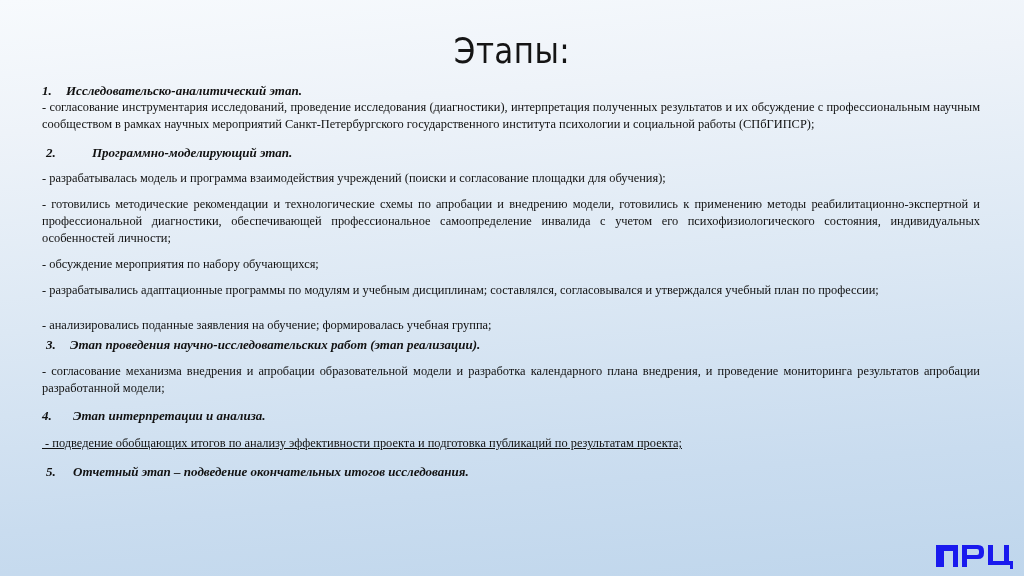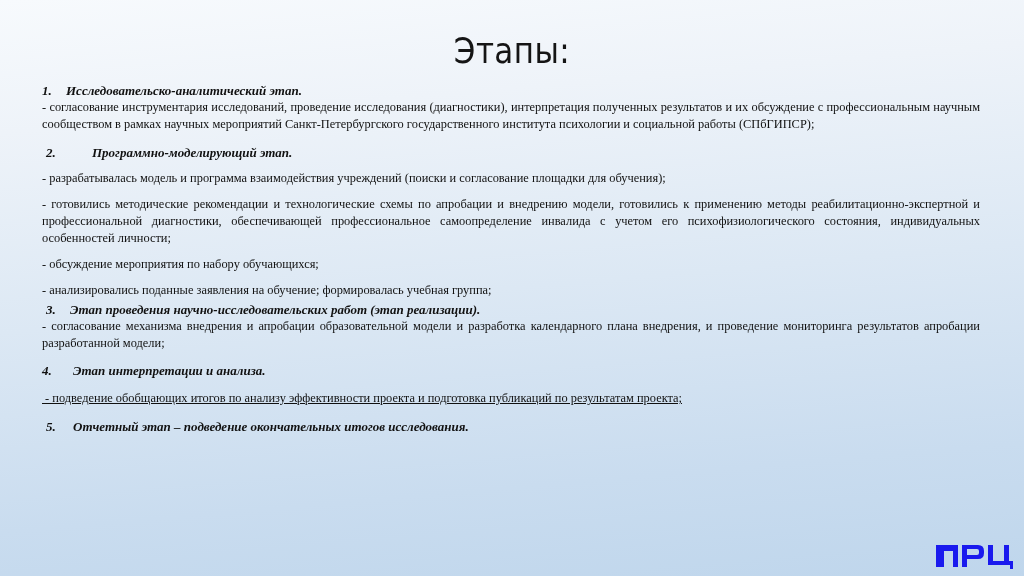--- a/index.html
+++ b/index.html
@@ -69,26 +69,27 @@
     <span class="num" style="width:24px;">1.</span><span>Исследовательско-аналитический этап.</span>
   </p>
   <p class="para" style="">- согласование инструментария исследований, проведение исследования (диагностики), интерпретация полученных результатов и их обсуждение с профессиональным научным сообществом в рамках научных мероприятий Санкт-Петербургского государственного института психологии и социальной работы (СПбГИПСР);</p>
 
   <p class="heading" style="margin-top:11px; padding-left:4px;">
     <span class="num" style="width:46px;">2.</span><span>Программно-моделирующий этап.</span>
   </p>
   <p class="para" style="margin-top:9px;">- разрабатывалась модель и программа взаимодействия учреждений (поиски и согласование площадки для обучения);</p>
   <p class="para" style="margin-top:9px;">- готовились методические рекомендации и технологические схемы по апробации и внедрению модели, готовились к применению методы реабилитационно-экспертной и профессиональной диагностики, обеспечивающей профессиональное самоопределение инвалида с учетом его психофизиологического состояния, индивидуальных особенностей личности;</p>
   <p class="para" style="margin-top:9px;">- обсуждение мероприятия по набору обучающихся;</p>
-  <p class="para" style="margin-top:9px;">- анализировались поданные заявления на обучение; формировалась учебная группа;</p>
+  <p class="para" style="margin-top:9px;">- разрабатывались адаптационные программы по модулям и учебным дисциплинам; составлялся, согласовывался и утверждался учебный план по профессии;</p>
+  <p class="para" style="margin-top:18px;">- анализировались поданные заявления на обучение; формировалась учебная группа;</p>
 
   <p class="heading" style="margin-top:2px; padding-left:4px;">
     <span class="num" style="width:24px;">3.</span><span>Этап проведения научно-исследовательских работ (этап реализации).</span>
   </p>
-  <p class="para" style="">- согласование механизма внедрения и апробации образовательной модели и разработка календарного плана внедрения, и проведение мониторинга результатов апробации разработанной модели;</p>
+  <p class="para" style="margin-top:10px;">- согласование механизма внедрения и апробации образовательной модели и разработка календарного плана внедрения, и проведение мониторинга результатов апробации разработанной модели;</p>
 
   <p class="heading" style="margin-top:10px;">
     <span class="num" style="width:31px;">4.</span><span>Этап интерпретации и анализа.</span>
   </p>
   <p class="para" style="margin-top:11px; white-space:pre;text-decoration:underline;"> - подведение обобщающих итогов по анализу эффективности проекта и подготовка публикаций по результатам проекта;</p>
 
   <p class="heading" style="margin-top:11px; padding-left:4px;">
     <span class="num" style="width:27px;">5.</span><span>Отчетный этап – подведение окончательных итогов исследования.</span>
   </p>
 </div>

